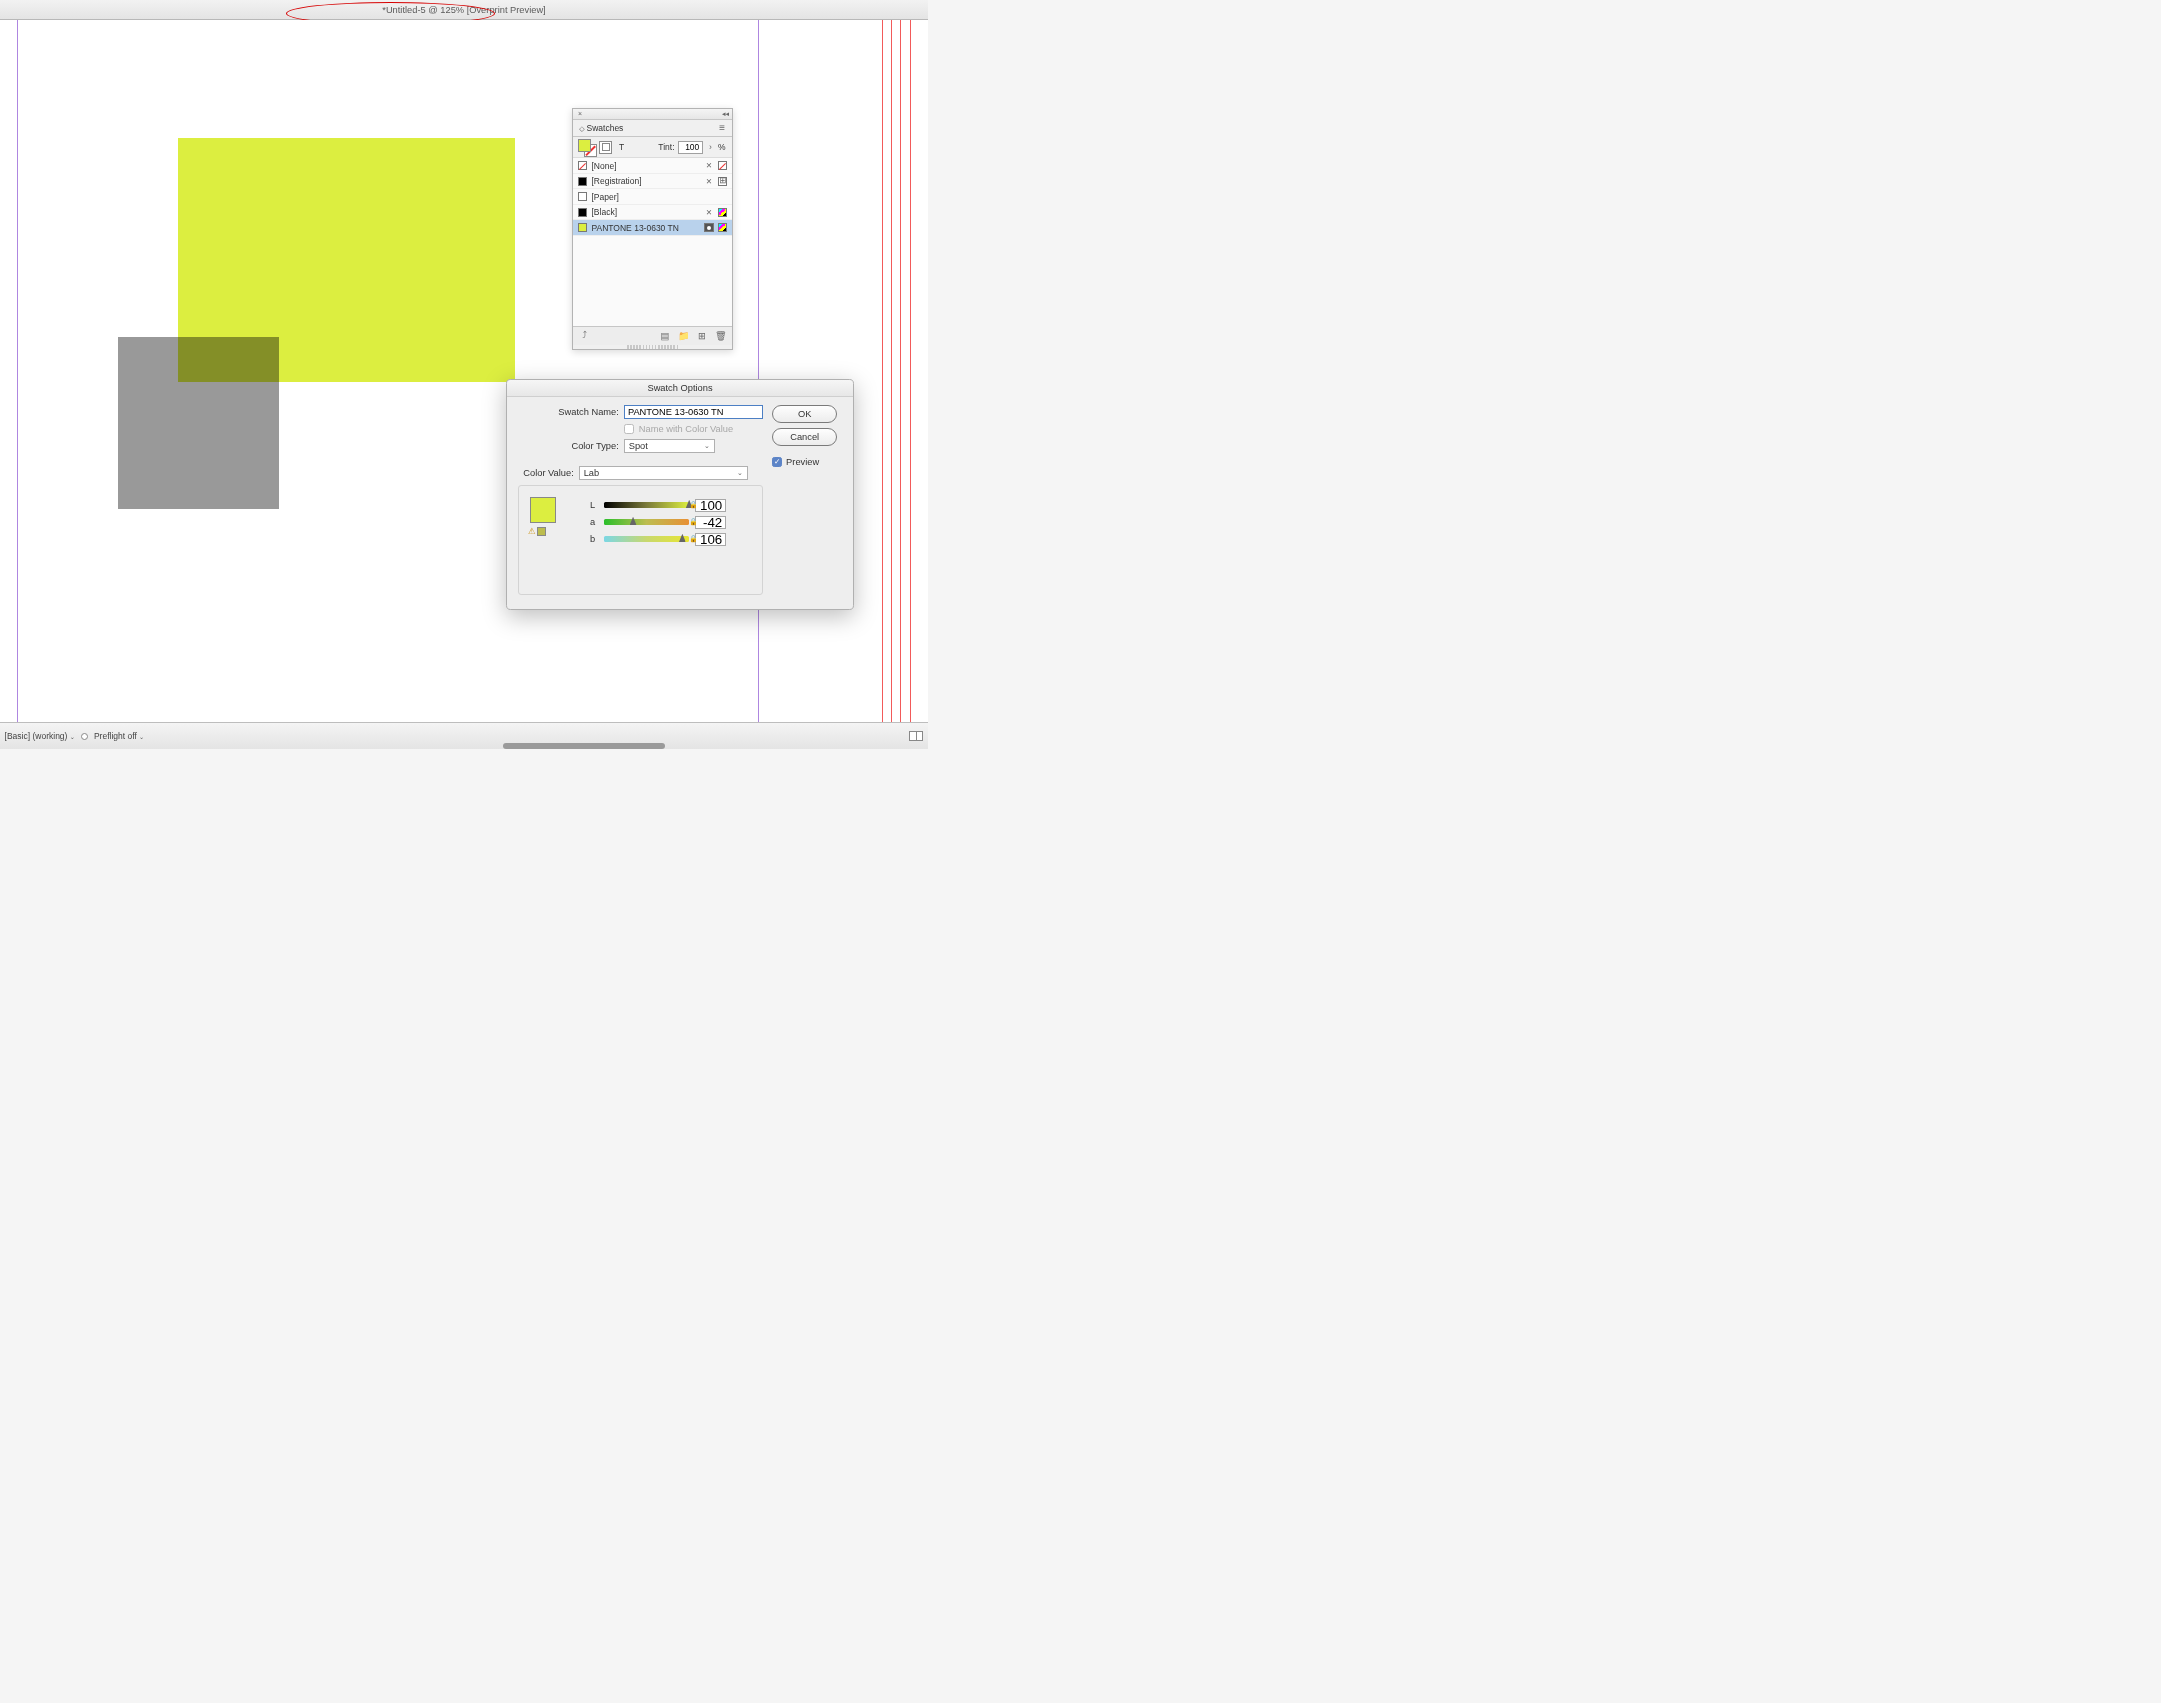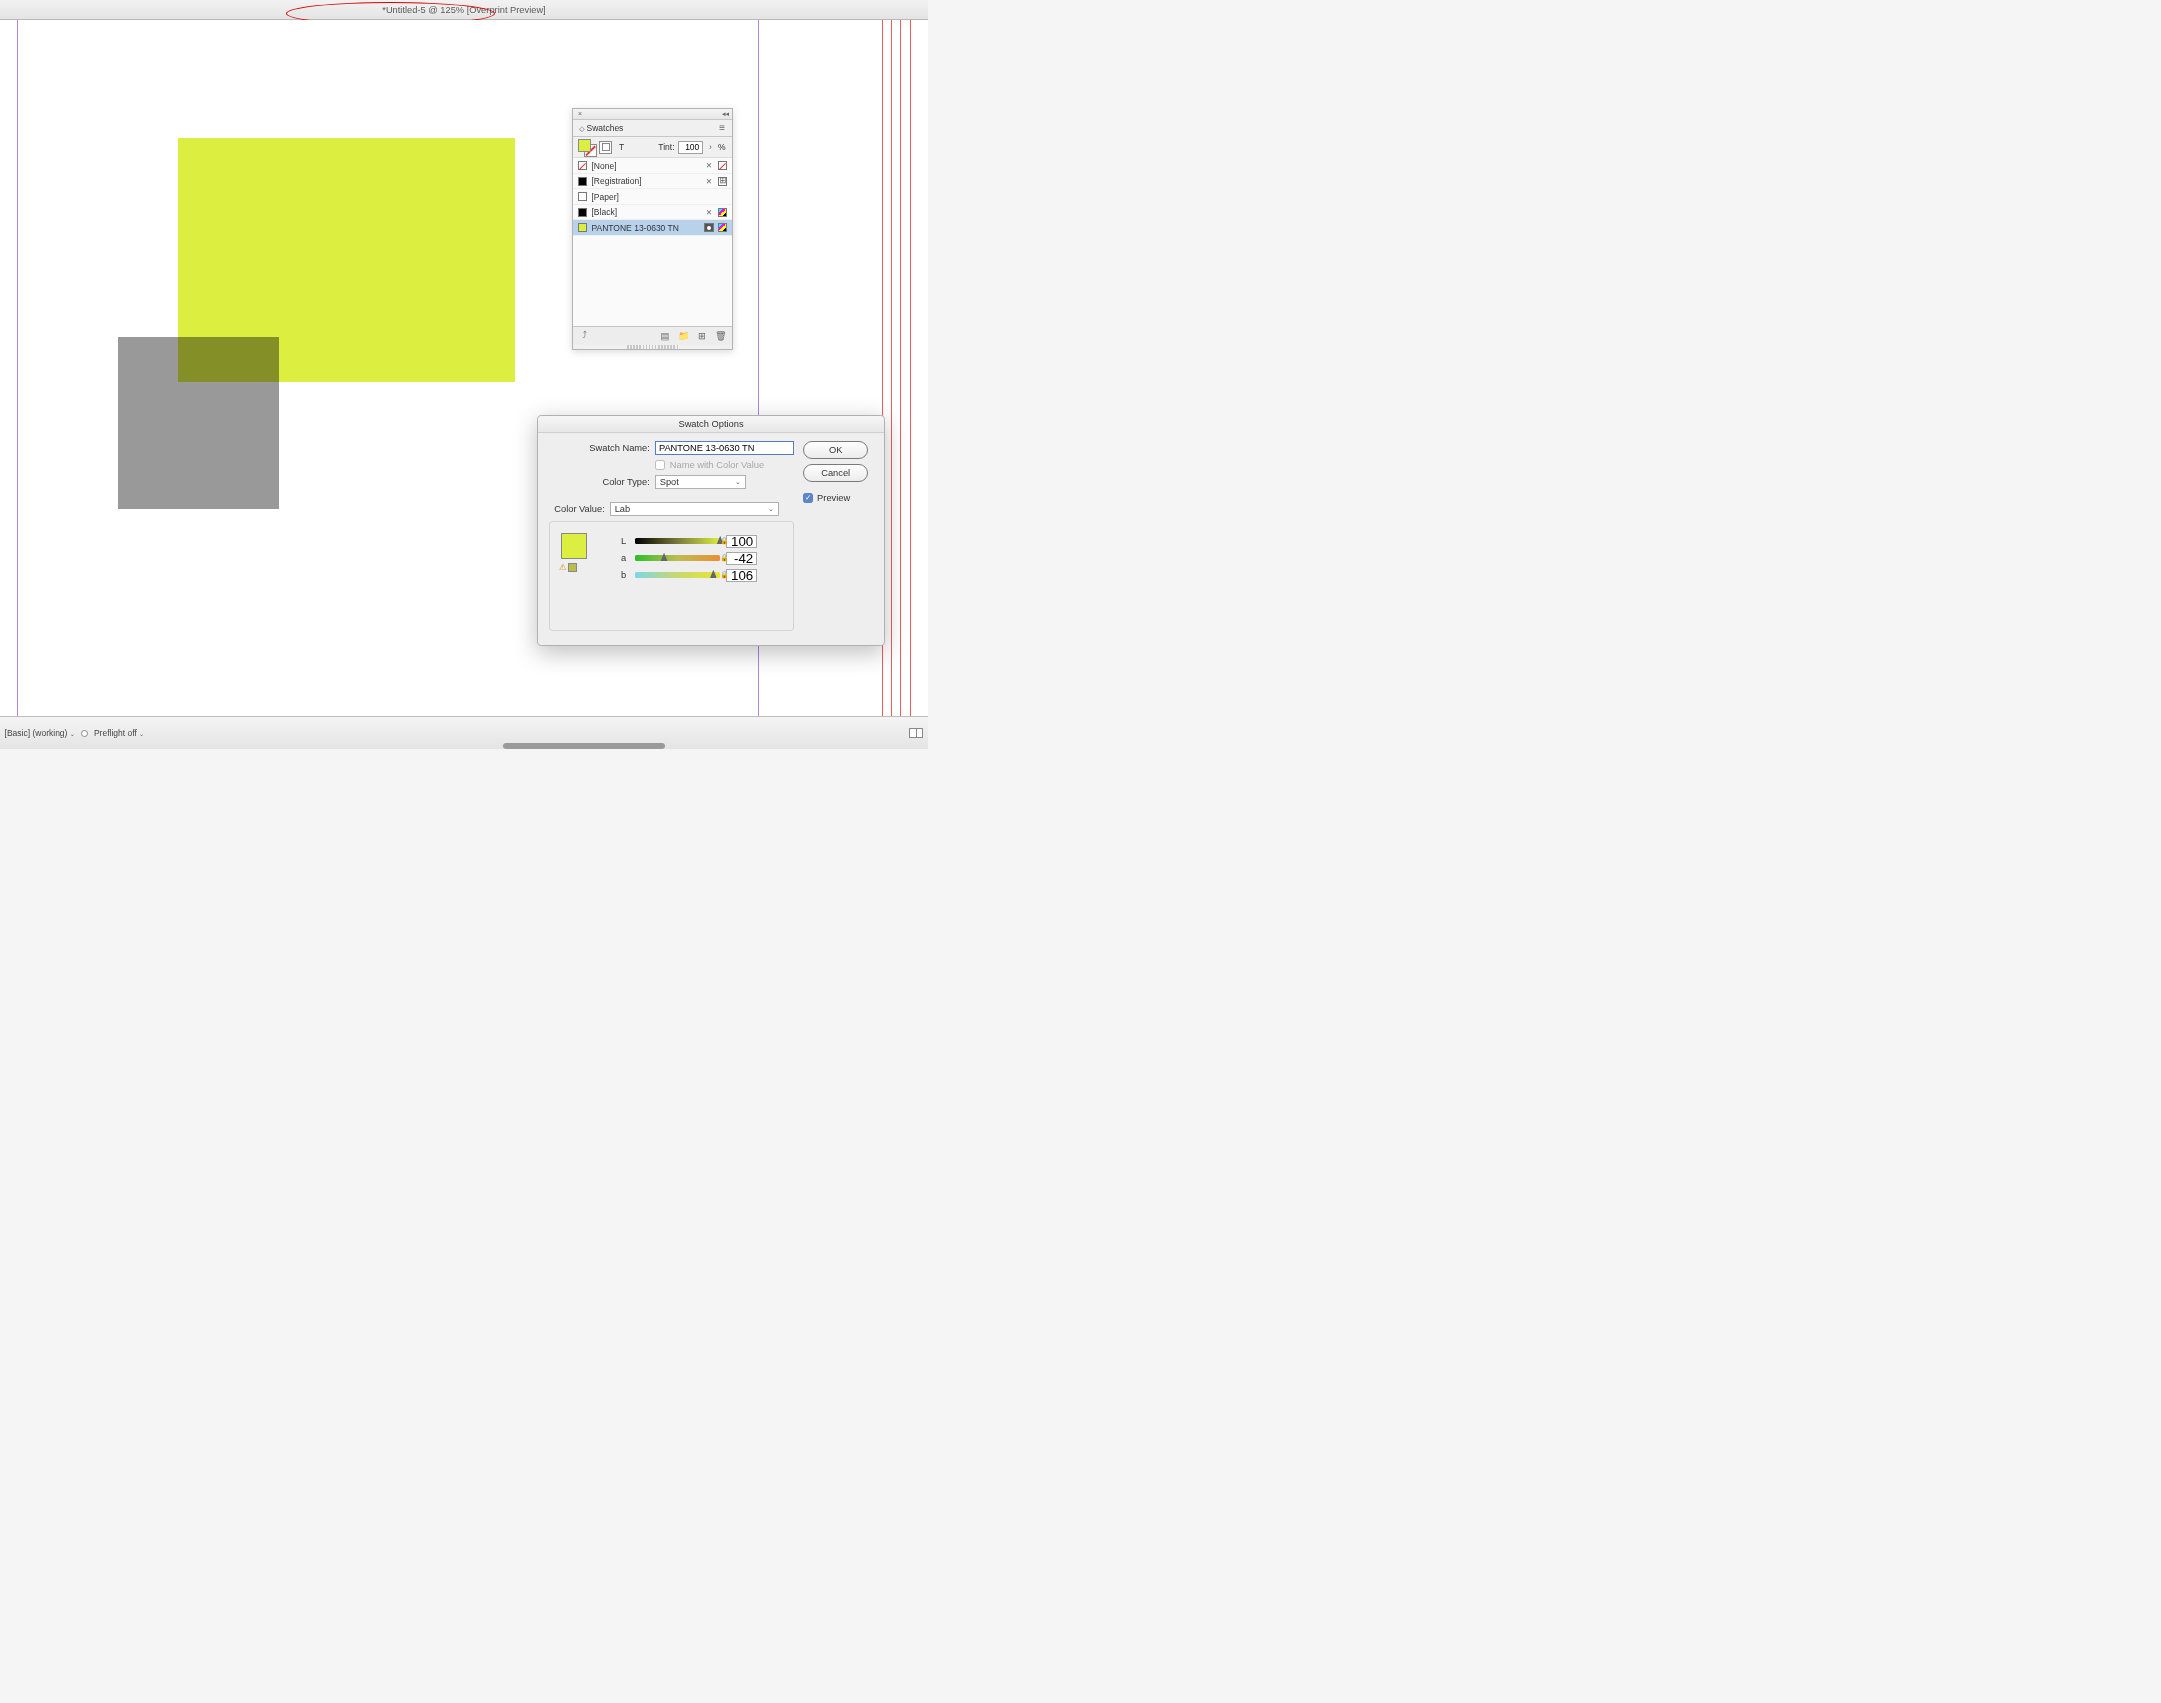--- a/index.html
+++ b/index.html
@@ -90,24 +90,24 @@
   .panel .row .ico.spot::after{content:""; position:absolute; inset:1.5px; background:#fff; border-radius:50%;}
 
   .panel .spacer{height:90px;}
   .panel .footer{ height:18.6px; border-top:0.8px solid #c6c6c6; display:flex; align-items:center; gap:7.7px; padding:0 6.2px; background:#ededed;}
   .panel .footer .btn{ width:10.8px; height:10.8px; color:#666; font-size:9.3px; text-align:center;}
   .panel .footer .spacer2{flex:1;}
   .panel .grip{height:4.6px; background:repeating-linear-gradient(90deg,#c8c8c8 0 1.5px,transparent 1.5px 3.1px); margin:0 54px;}
 
   
   .dialog{
-    position:absolute; left:537px; top:379px; width:348px;
+    position:absolute; left:506px; top:379px; width:348px;
     background:#eeeeee; border:0.8px solid #b0b0b0; border-radius:4.6px;
     box-shadow:0 6.2px 23px rgba(0,0,0,.25);
-    font-size:9.3px; color:#333;margin-top:36px;
+    font-size:9.3px; color:#333;
   }
   .dialog .dlg-title{ height:17px; text-align:center; line-height:17px; background:linear-gradient(#f6f6f6,#e7e7e7); border-bottom:0.8px solid #cfcfcf; border-radius:4.6px 4.6px 0 0;}
   .dialog .body{ display:flex; padding:7.7px 10.8px 14px 10.8px; gap:9.3px;}
   .dialog .left{ flex:1; }
   .dialog .right{ width:70px; display:flex; flex-direction:column; gap:4.6px; align-items:flex-start;}
   .btnp{
     width:65px; height:18.6px; border:1.2px solid #7a7a7a; border-radius:9.3px;
     background:linear-gradient(#fefefe,#ececec); text-align:center; line-height:17px;
   }
   .btnp.primary{ border-width:1.5px; font-weight:500;}
@@ -138,21 +138,21 @@
   .sliders .track{ position:relative; width:85px; height:6.2px; border-radius:1.5px;}
   .track.L{ background:linear-gradient(90deg,#000,#7a7a3a,#dcee40);}
   .track.a{ background:linear-gradient(90deg,#2bbf2b,#bdbd50,#e89035);}
   .track.b{ background:linear-gradient(90deg,#7bd7e4,#c8d86e,#e8e632);}
   .track .thumb{ position:absolute; top:-2.3px; width:7px; height:8.5px; background:#666; clip-path:polygon(50% 0,100% 100%,0 100%); transform:translateX(-50%);}
   .track .lock{ position:absolute; right:-9.3px; top:-1.5px; font-size:7px; color:#666;}
   .sliders .val{ width:31px; height:13px; border:0.8px solid #a8a8a8; background:#fff; text-align:right; padding:0 3.1px;}
 
   
   .status{
-    position:absolute; left:0; right:0; bottom:0; height:33px;
+    position:absolute; left:0; right:0; bottom:0; height:27px;
     background:linear-gradient(#f4f4f4,#e4e4e4); border-top:0.8px solid #bdbdbd;
     display:flex; align-items:center; font-size:8.5px; color:#444; padding:0 4.6px; gap:6px;
   }
   .status .drop{ display:flex; align-items:center; gap:2.3px;}
   .status .drop .caret{font-size:6.2px; color:#555;}
   .status .dot{ width:7px; height:7px; border:0.8px solid #888; border-radius:50%; background:#fff;}
   .status .rsplit{ margin-left:auto; width:14px; height:9.3px; border:0.8px solid #888; background:#fff; position:relative;}
   .status .rsplit::after{content:""; position:absolute; left:50%; top:0; bottom:0; width:0.8px; background:#888;}
   .status .scrub{ position:absolute; left:503px; right:263px; bottom:0; height:6.2px; background:#9a9a9a; border-radius:3.1px;}
 

